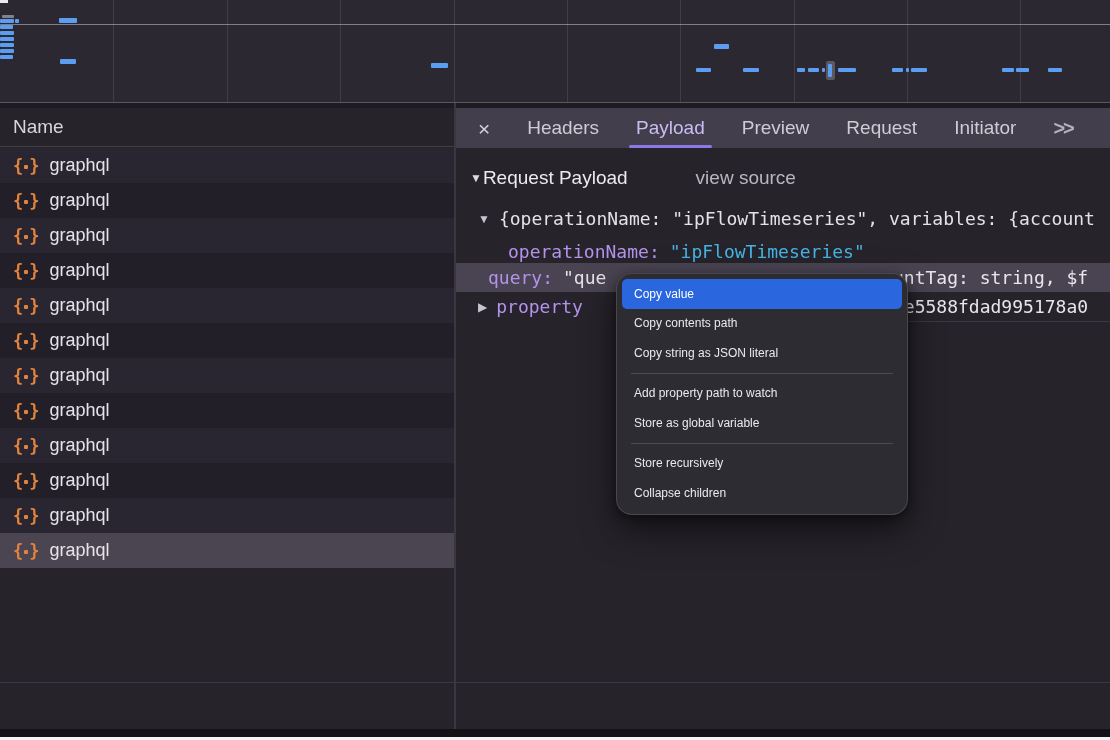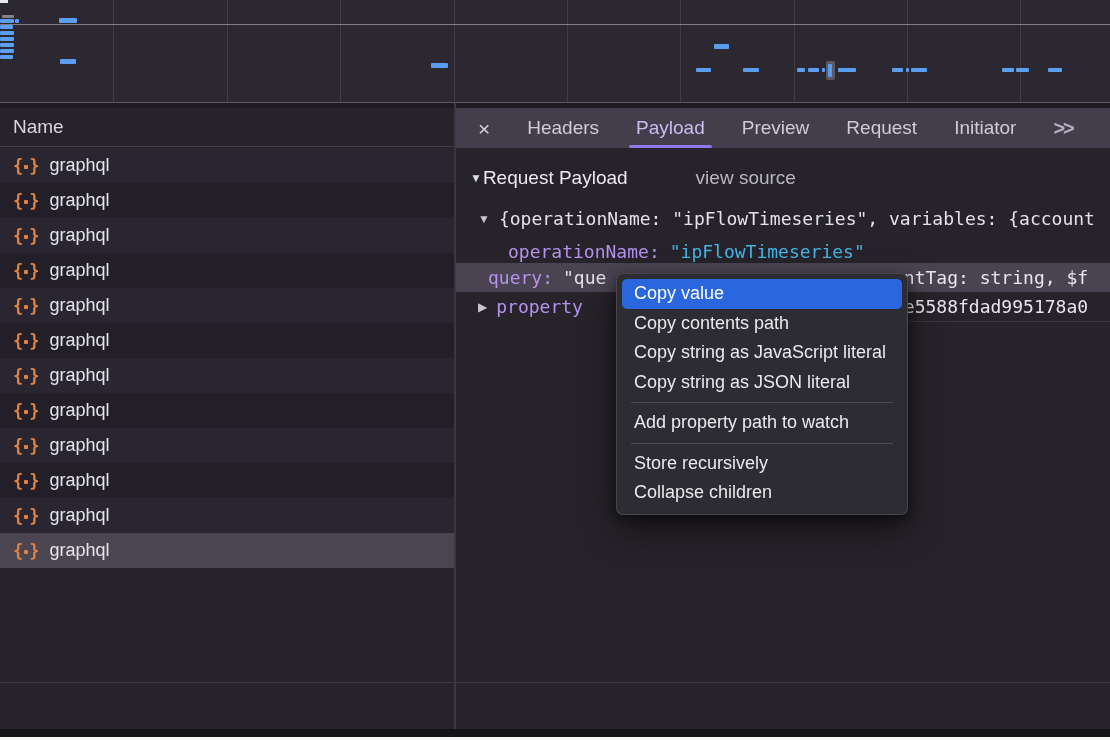--- a/index.html
+++ b/index.html
@@ -61,23 +61,23 @@
   .row-query{top:263px;padding-left:32px;background:#4a4452;}
   .row-vars{top:292px;padding-left:22px;}
   .tri-code{font-family:"Liberation Sans",sans-serif;font-size:12px;color:#c8c5ce;margin-right:9px;}
   .key{color:#b492ec;margin-right:10px;}
   .str{color:#45b4e4;}
   .frag-right{position:absolute;left:437px;top:0;height:29px;display:flex;align-items:center;color:#e8e6ec;}
   .under-line{position:absolute;left:893px;top:321px;width:217px;height:1px;background:#3b3842;}
 
   
   .context-menu{position:absolute;left:616px;top:273px;width:292px;background:#2d2c32;
-                border:1px solid rgba(255,255,255,0.13);border-radius:7px;padding:5px 0 6px;
+                border:1px solid rgba(255,255,255,0.13);border-radius:16px;padding:5px 0 6px;
                 box-shadow:0 14px 34px rgba(0,0,0,0.55),0 3px 10px rgba(0,0,0,0.4);
-                font-size:18px;color:#eae9ee;box-sizing:border-box;}
+                font-size:12px;color:#eae9ee;box-sizing:border-box;}
   .menu-item{height:29.5px;display:flex;align-items:center;padding:0 12px;margin:0 5px;
              border-radius:5px;}
   .menu-item.highlighted{background:#2a66de;color:#ffffff;}
   .menu-sep{height:1px;background:#4c4b51;margin:5px 14px;}
 
   
   .bottom-divider{position:absolute;left:0;top:682px;width:1110px;height:1px;background:#3b3842;}
   .bottom-black{position:absolute;left:0;top:729px;width:1110px;height:8px;background:#131216;}
   .bottom-white{position:absolute;left:0;top:737px;width:1110px;height:3px;background:#f4f4f4;}
 </style>
@@ -220,24 +220,24 @@
     <span class="tri-code">▶</span>
     <span class="key">property</span>
     <span class="frag-right">ee5588fdad995178a0</span>
   </div>
 
   <div class="under-line"></div>
 
   <div class="context-menu">
       <div class="menu-item highlighted">Copy value</div>
       <div class="menu-item">Copy contents path</div>
-      <div class="menu-item">Copy string as JavaScript literal</div>
       <div class="menu-item">Copy string as JSON literal</div>
       <div class="menu-sep"></div>
       <div class="menu-item">Add property path to watch</div>
+      <div class="menu-item">Store as global variable</div>
       <div class="menu-sep"></div>
       <div class="menu-item">Store recursively</div>
       <div class="menu-item">Collapse children</div>
     </div>
 
   <div class="bottom-divider"></div>
   <div class="bottom-black"></div>
   <div class="bottom-white"></div>
 </div>
 

